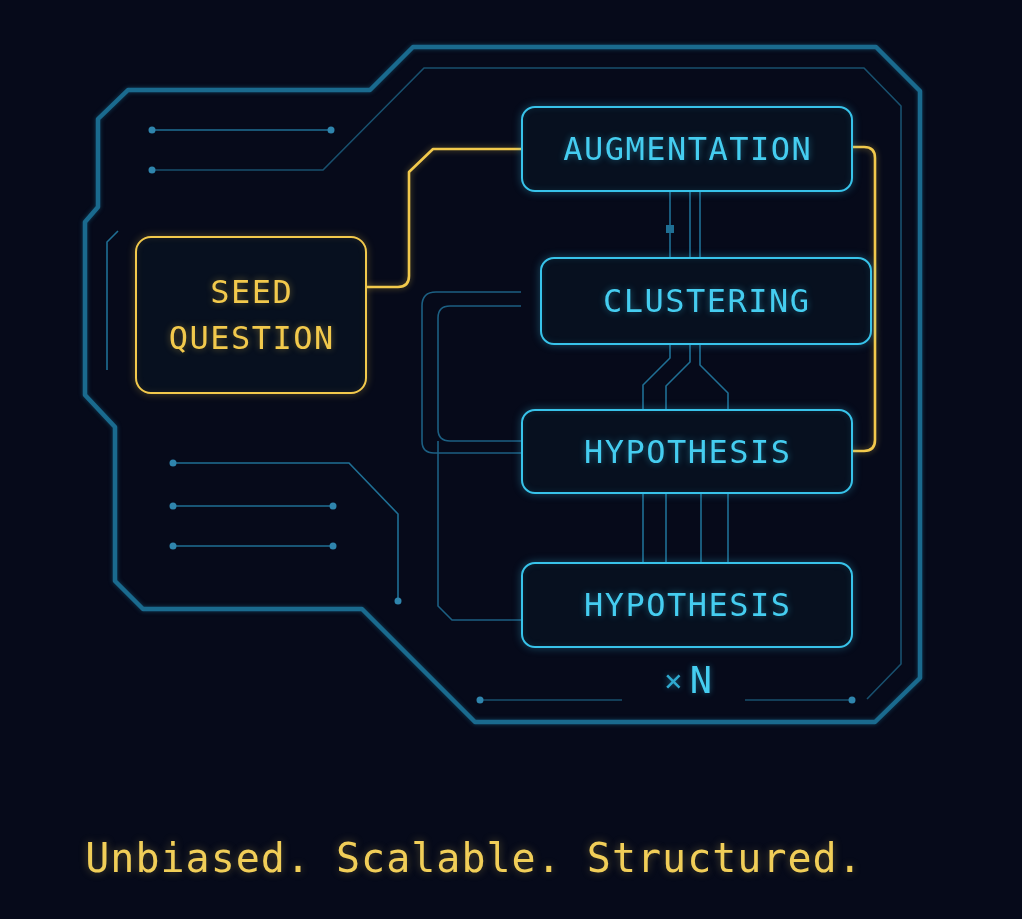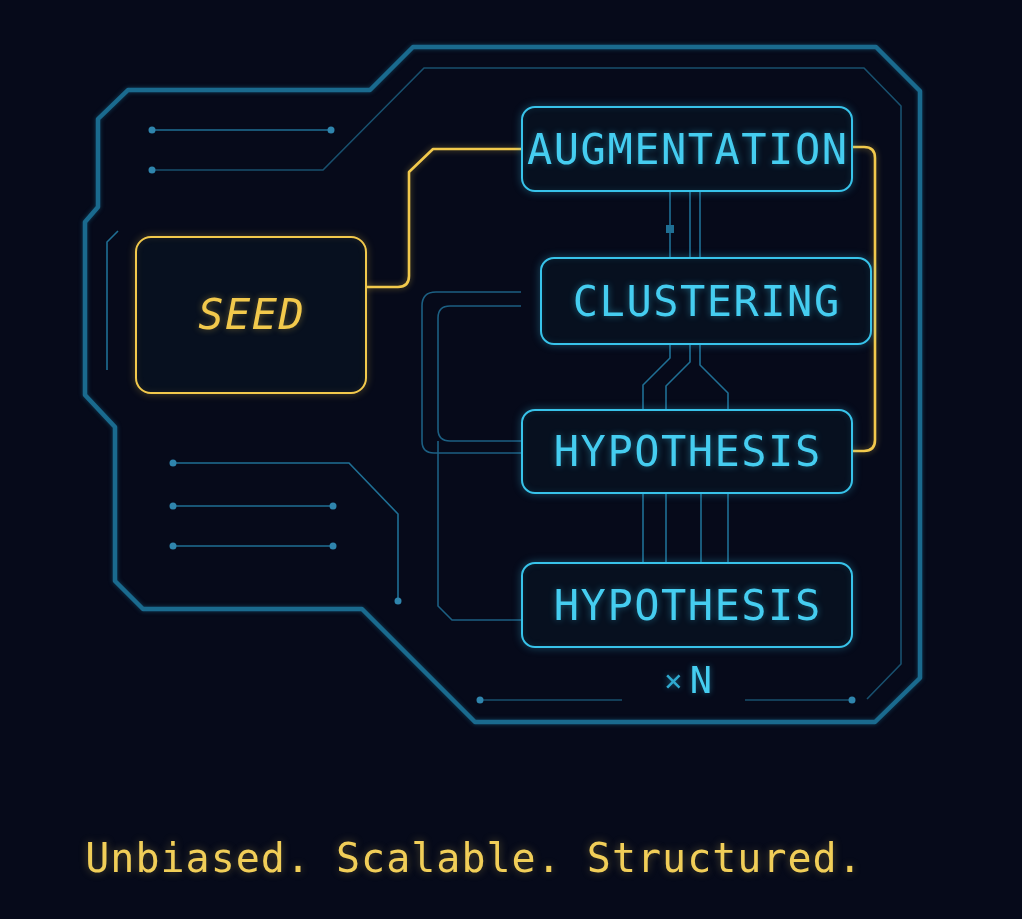--- a/index.html
+++ b/index.html
@@ -21,32 +21,32 @@
   .yellow-line{fill:none;stroke:var(--accent-yellow,#f2c94c);stroke-width:2.6;stroke-linejoin:round;
     filter:drop-shadow(0 0 3px rgba(242,201,76,.45));}
 
   .node{
     position:absolute;
     display:flex;align-items:center;justify-content:center;
     border:2.5px solid var(--node-stroke-cyan,#38c3ea);
     border-radius:14px;
     background:var(--box-fill,#07101f);
     color:var(--node-text-cyan,#45cdf0);
-    font-size:42px;letter-spacing:1.5px;text-indent:1.5px;
+    font-size:32px;letter-spacing:1.5px;text-indent:1.5px;
     box-shadow:0 0 9px rgba(56,195,234,.35), inset 0 0 7px rgba(56,195,234,.12);
     text-shadow:0 0 7px rgba(56,195,234,.45);
     white-space:nowrap;
   }
   .node--yellow{
     border-color:var(--accent-yellow,#f2c94c);
     border-radius:16px;
     color:var(--accent-yellow,#f2c94c);
     box-shadow:0 0 9px rgba(242,201,76,.30), inset 0 0 7px rgba(242,201,76,.10);
     text-shadow:0 0 7px rgba(242,201,76,.40);
-    flex-direction:column;line-height:1.45;font-style:italic;
+    flex-direction:column;line-height:1.45;
   }
   .node--seed{left:135px;top:236px;width:228px;height:154px;}
   .node--augmentation{left:521px;top:106px;width:328px;height:82px;}
   .node--clustering{left:540px;top:257px;width:328px;height:84px;}
   .node--hypothesis-1{left:521px;top:409px;width:328px;height:81px;}
   .node--hypothesis-2{left:521px;top:562px;width:328px;height:82px;}
 
   .repeat-label{
     position:absolute;left:633px;top:659px;width:110px;height:42px;
     display:flex;align-items:center;justify-content:center;gap:7px;
@@ -119,20 +119,21 @@
     </g>
 
     <g>
       <path class="yellow-line" d="M 363 287 L 398 287 Q 409 287 409 276 L 409 172 L 433 149 L 521 149"></path>
       <path class="yellow-line" d="M 849 147 L 864 147 Q 875 147 875 158 L 875 440 Q 875 451 864 451 L 849 451"></path>
     </g>
   </svg>
 
   <div class="node node--yellow node--seed">
     <span>SEED</span>
+    <span>QUESTION</span>
   </div>
 
   <div class="node node--augmentation">
     <span>AUGMENTATION</span>
   </div>
 
   <div class="node node--clustering">
     <span>CLUSTERING</span>
   </div>
 

